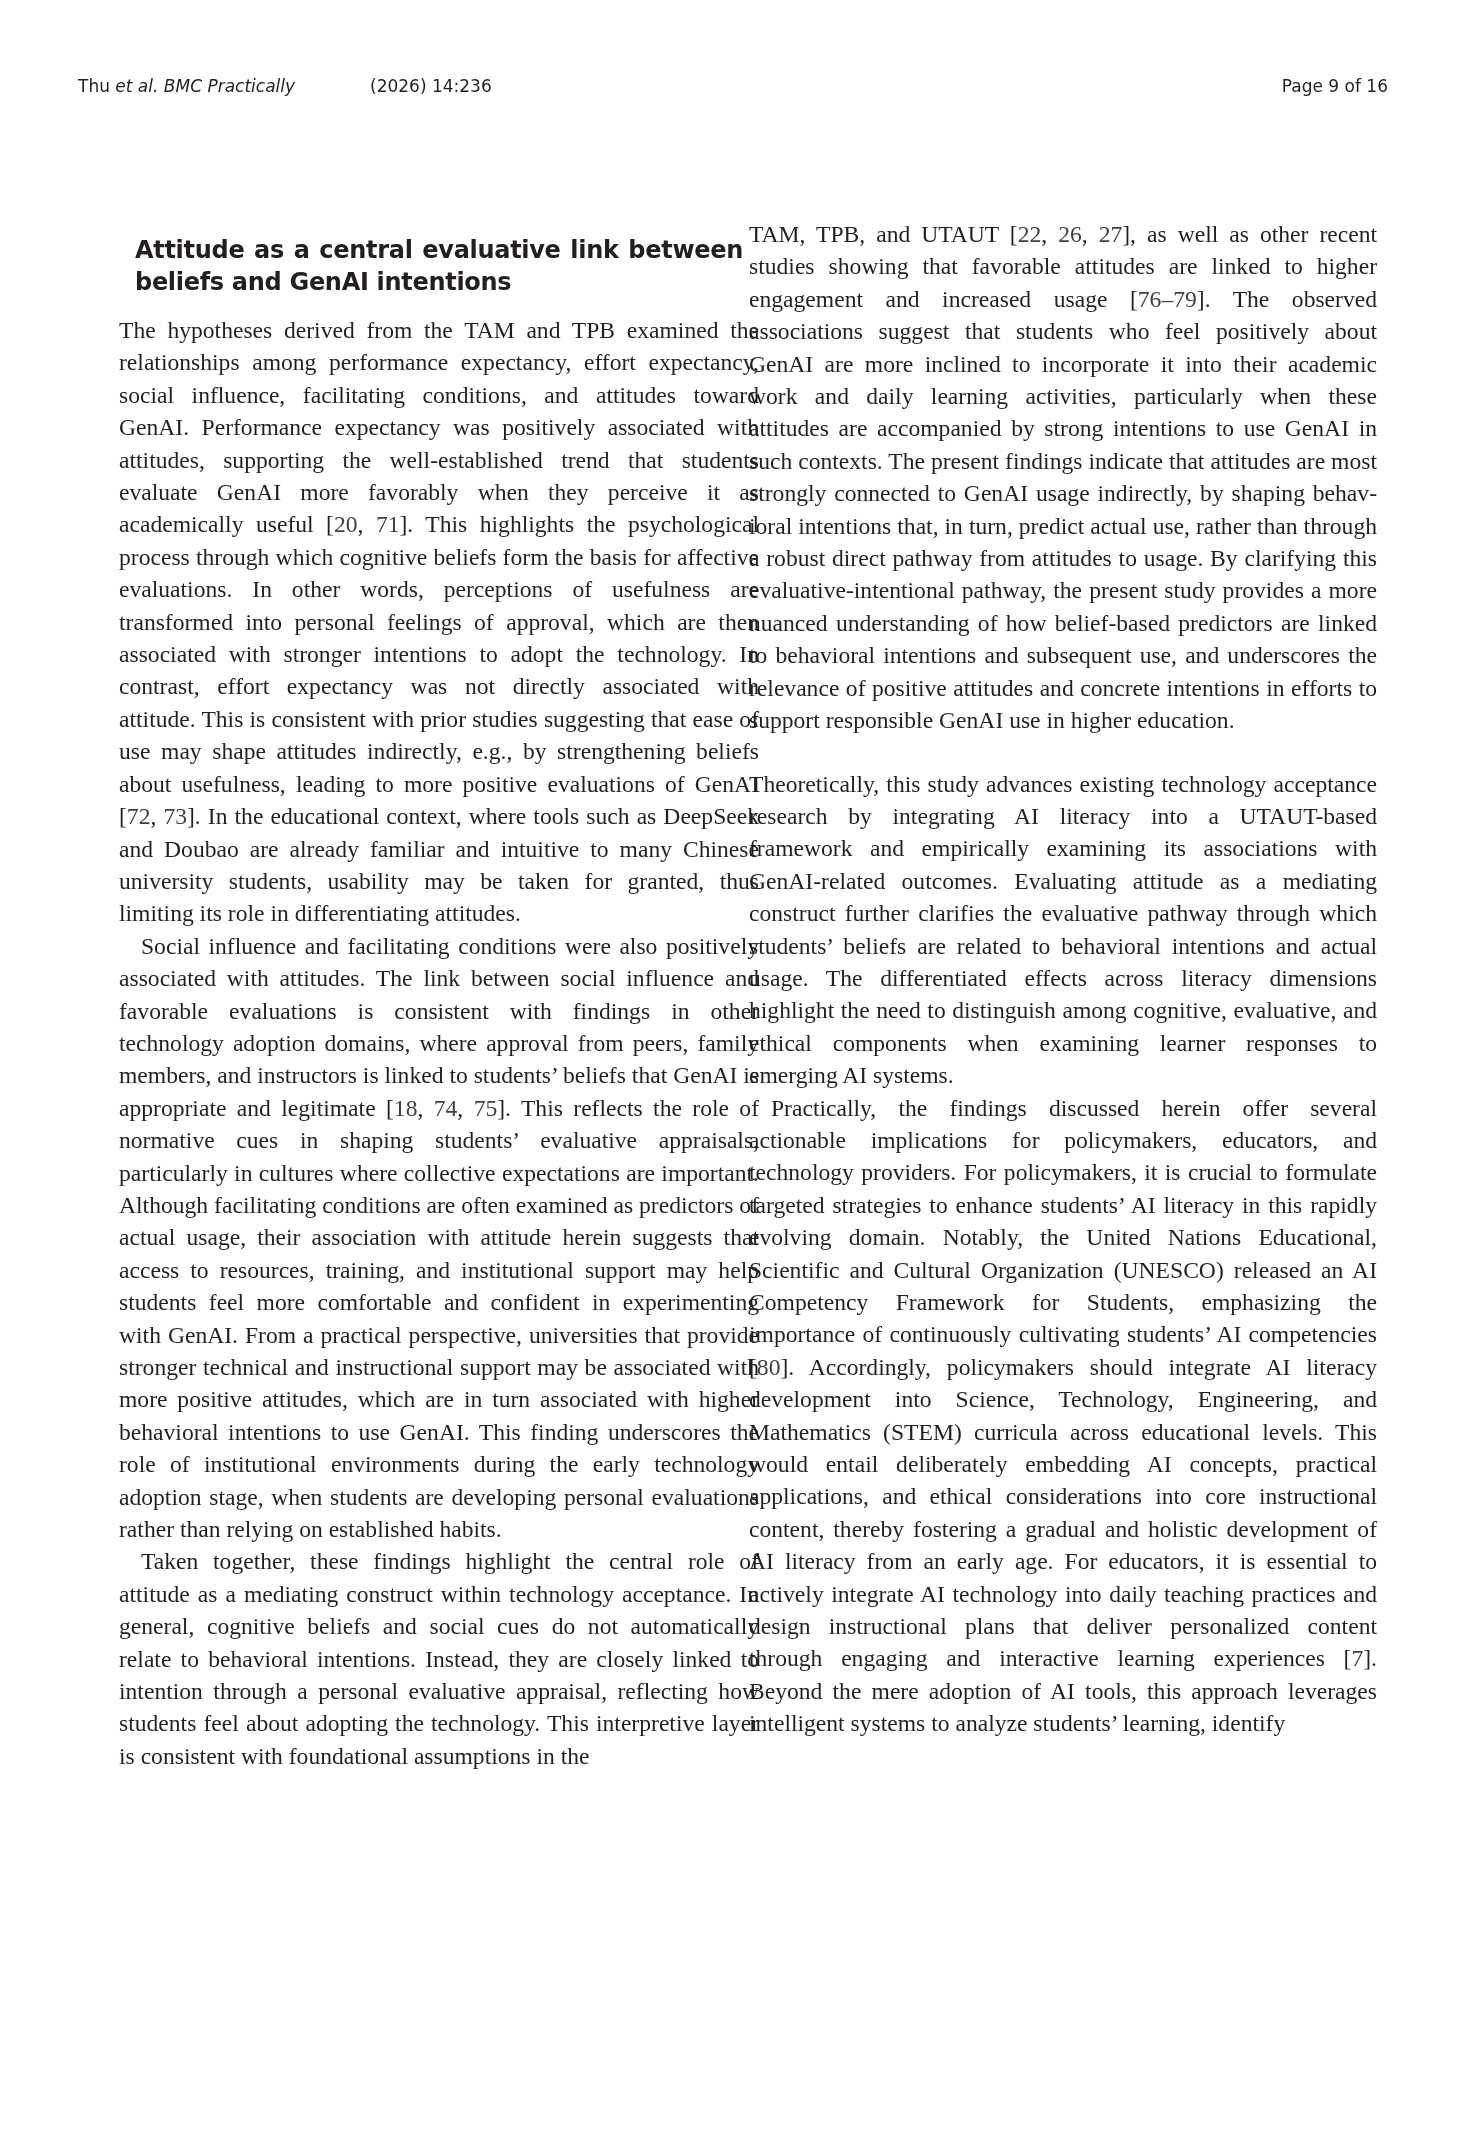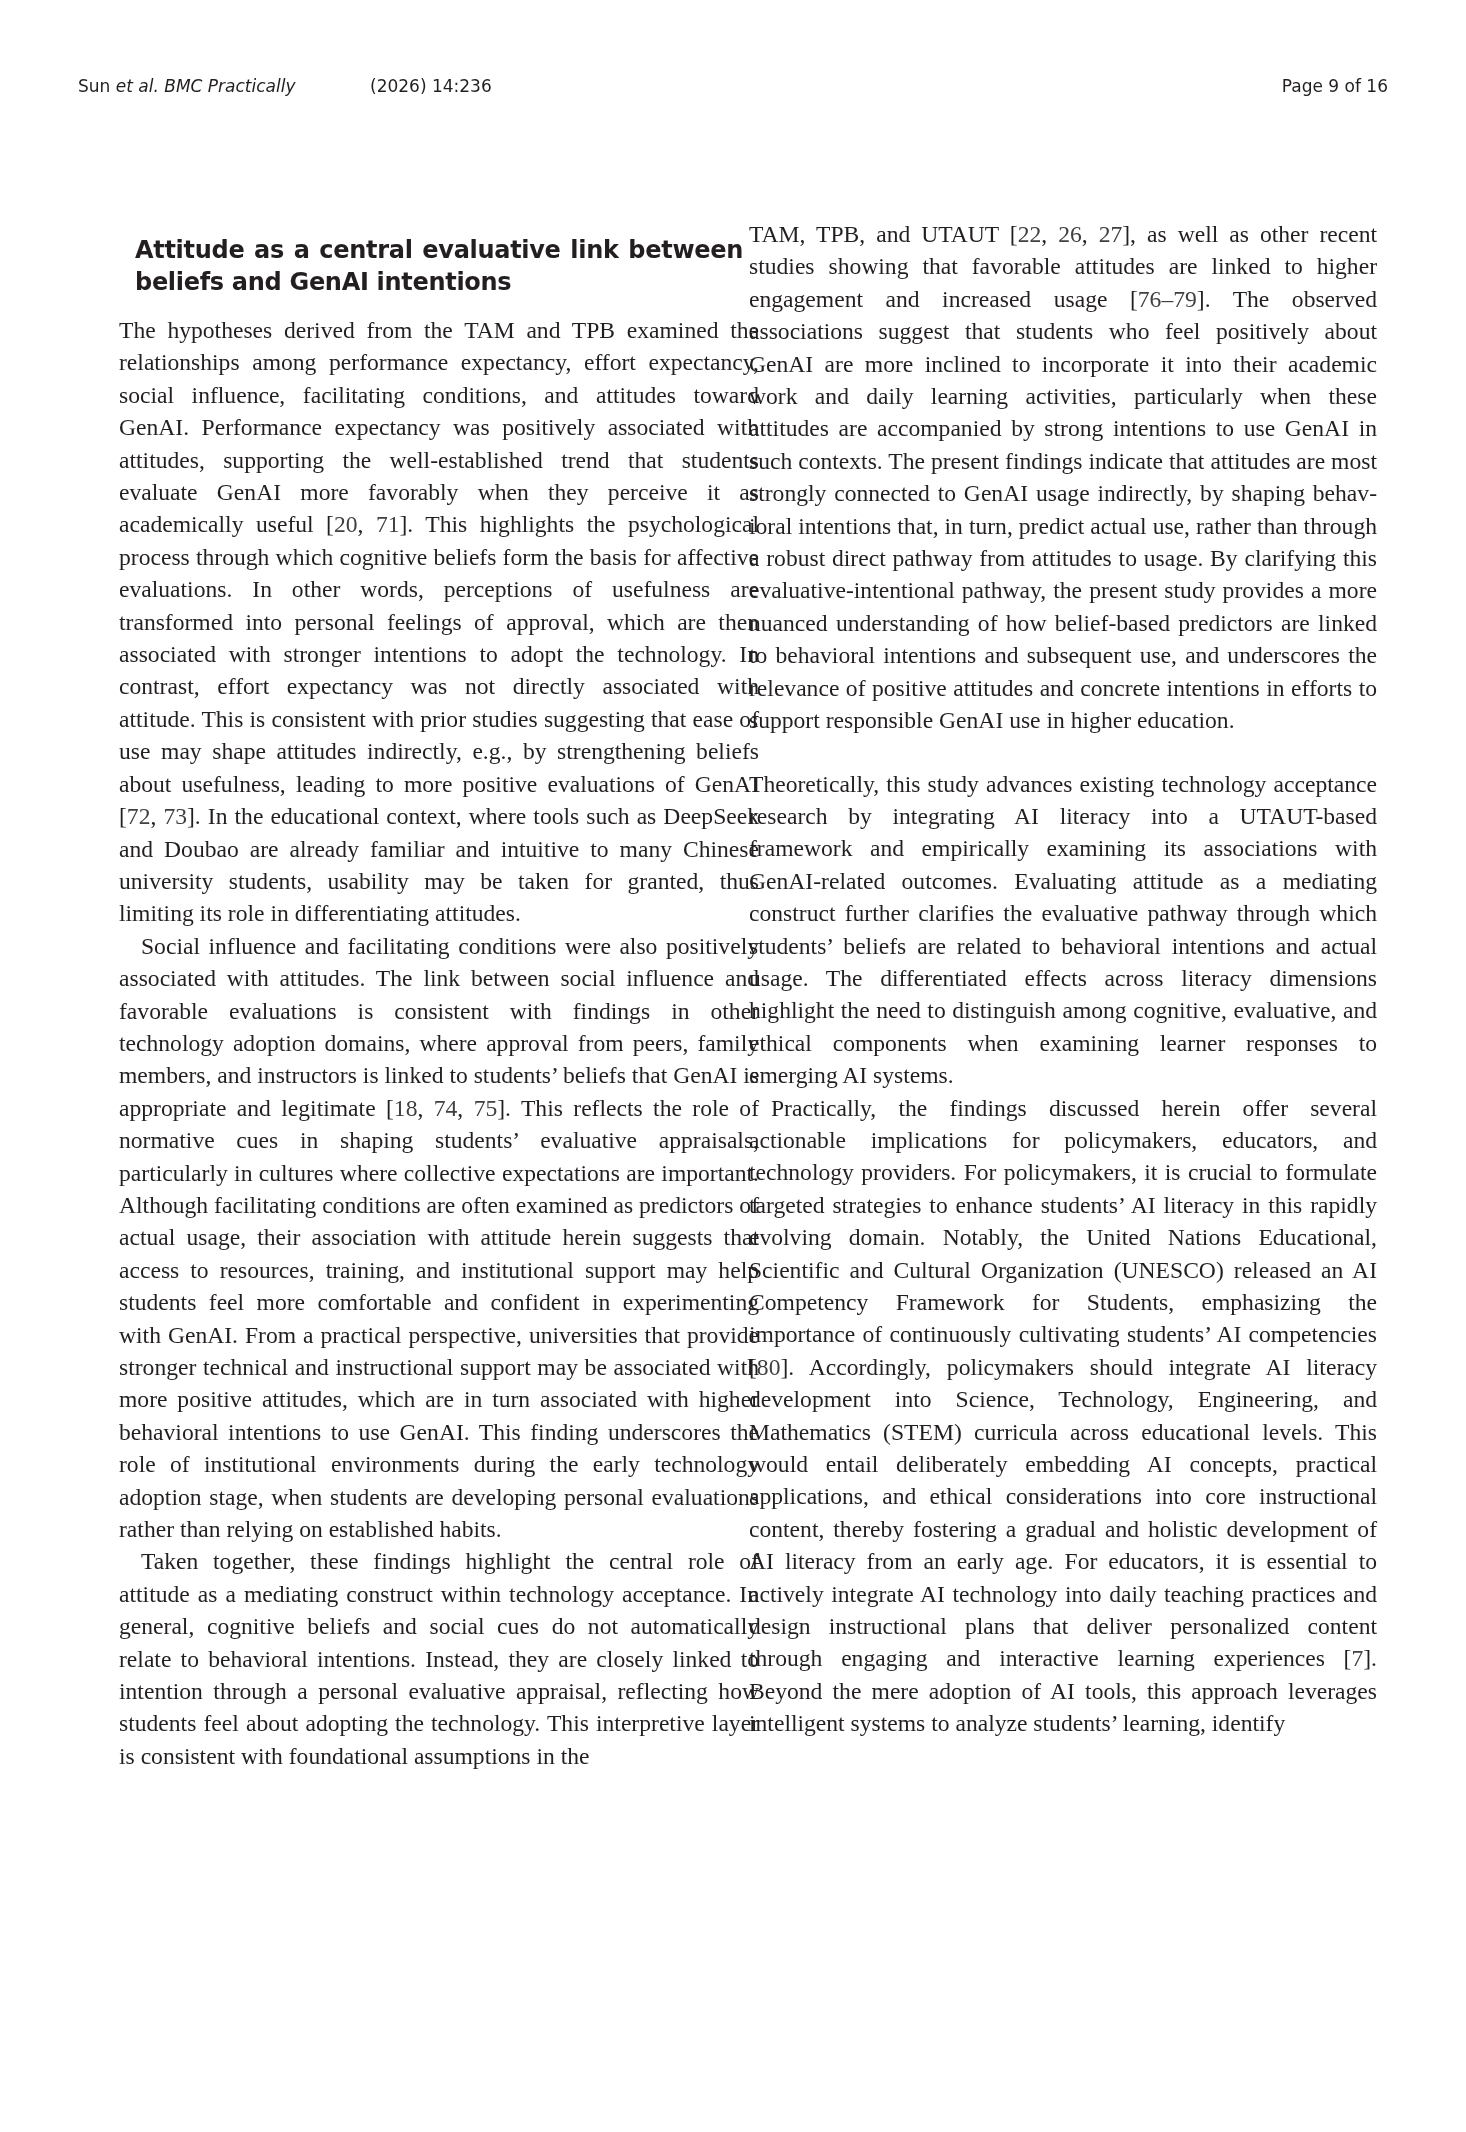--- a/index.html
+++ b/index.html
@@ -19,21 +19,21 @@
     line-height: 32px; margin: 16px; letter-spacing: -0.3px; color: #231f20; }
   p { margin: 0; }
   p.indent { text-indent: 22px; }
   .gap { height: 31px; }
   a.cite { color: #404040; text-decoration: none; }
 </style>
 </head>
 <body>
 
 <div class="header">
-  <span class="journal"><span>Sun</span> <span class="it">et al.</span> <span class="it">BMC Practically</span></span>
+  <span class="journal"><span>Thu</span> <span class="it">et al.</span> <span class="it">BMC Practically</span></span>
   <span class="volume">(2026) 14:236</span>
   <span class="page-num">Page 9 of 16</span>
 </div>
 
 <div class="col col-left">
   <h2 class="sec">Attitude as a central evaluative link between beliefs and GenAI intentions</h2>
   <div>
       <p><span>The hypotheses derived from the TAM and TPB exam­ined the relationships among performance expectancy, effort expectancy, social influence, facilitating condi­tions, and attitudes toward GenAI. Performance expec­tancy was positively associated with attitudes, supporting the well-established trend that students evaluate GenAI more favorably when they perceive it as academically useful [</span><a class="cite" href="#">20</a><span>, </span><a class="cite" href="#">71</a><span>]. This highlights the psychological process through which cognitive beliefs form the basis for affec­tive evaluations. In other words, perceptions of useful­ness are transformed into personal feelings of approval, which are then associated with stronger intentions to adopt the technology. In contrast, effort expectancy was not directly associated with attitude. This is consistent with prior studies suggesting that ease of use may shape attitudes indirectly, e.g., by strengthening beliefs about usefulness, leading to more positive evaluations of GenAI [</span><a class="cite" href="#">72</a><span>, </span><a class="cite" href="#">73</a><span>]. In the educational context, where tools such as DeepSeek and Doubao are already familiar and intuitive to many Chinese university students, usability may be taken for granted, thus limiting its role in differentiating attitudes.</span></p>
       <p class="indent"><span>Social influence and facilitating conditions were also positively associated with attitudes. The link between social influence and favorable evaluations is consistent with findings in other technology adoption domains, where approval from peers, family members, and instruc­tors is linked to students’ beliefs that GenAI is appropri­ate and legitimate [</span><a class="cite" href="#">18</a><span>, </span><a class="cite" href="#">74</a><span>, </span><a class="cite" href="#">75</a><span>]. This reflects the role of normative cues in shaping students’ evaluative apprais­als, particularly in cultures where collective expectations are important. Although facilitating conditions are often examined as predictors of actual usage, their association with attitude herein suggests that access to resources, training, and institutional support may help students feel more comfortable and confident in experimenting with GenAI. From a practical perspective, universities that provide stronger technical and instructional support may be associated with more positive attitudes, which are in turn associated with higher behavioral intentions to use GenAI. This finding underscores the role of institutional environments during the early technology adoption stage, when students are developing personal evaluations rather than relying on established habits.</span></p>
       <p class="indent"><span>Taken together, these findings highlight the central role of attitude as a mediating construct within technol­ogy acceptance. In general, cognitive beliefs and social cues do not automatically relate to behavioral intentions. Instead, they are closely linked to intention through a personal evaluative appraisal, reflecting how students feel about adopting the technology. This interpretive layer is consistent with foundational assumptions in the</span></p>

